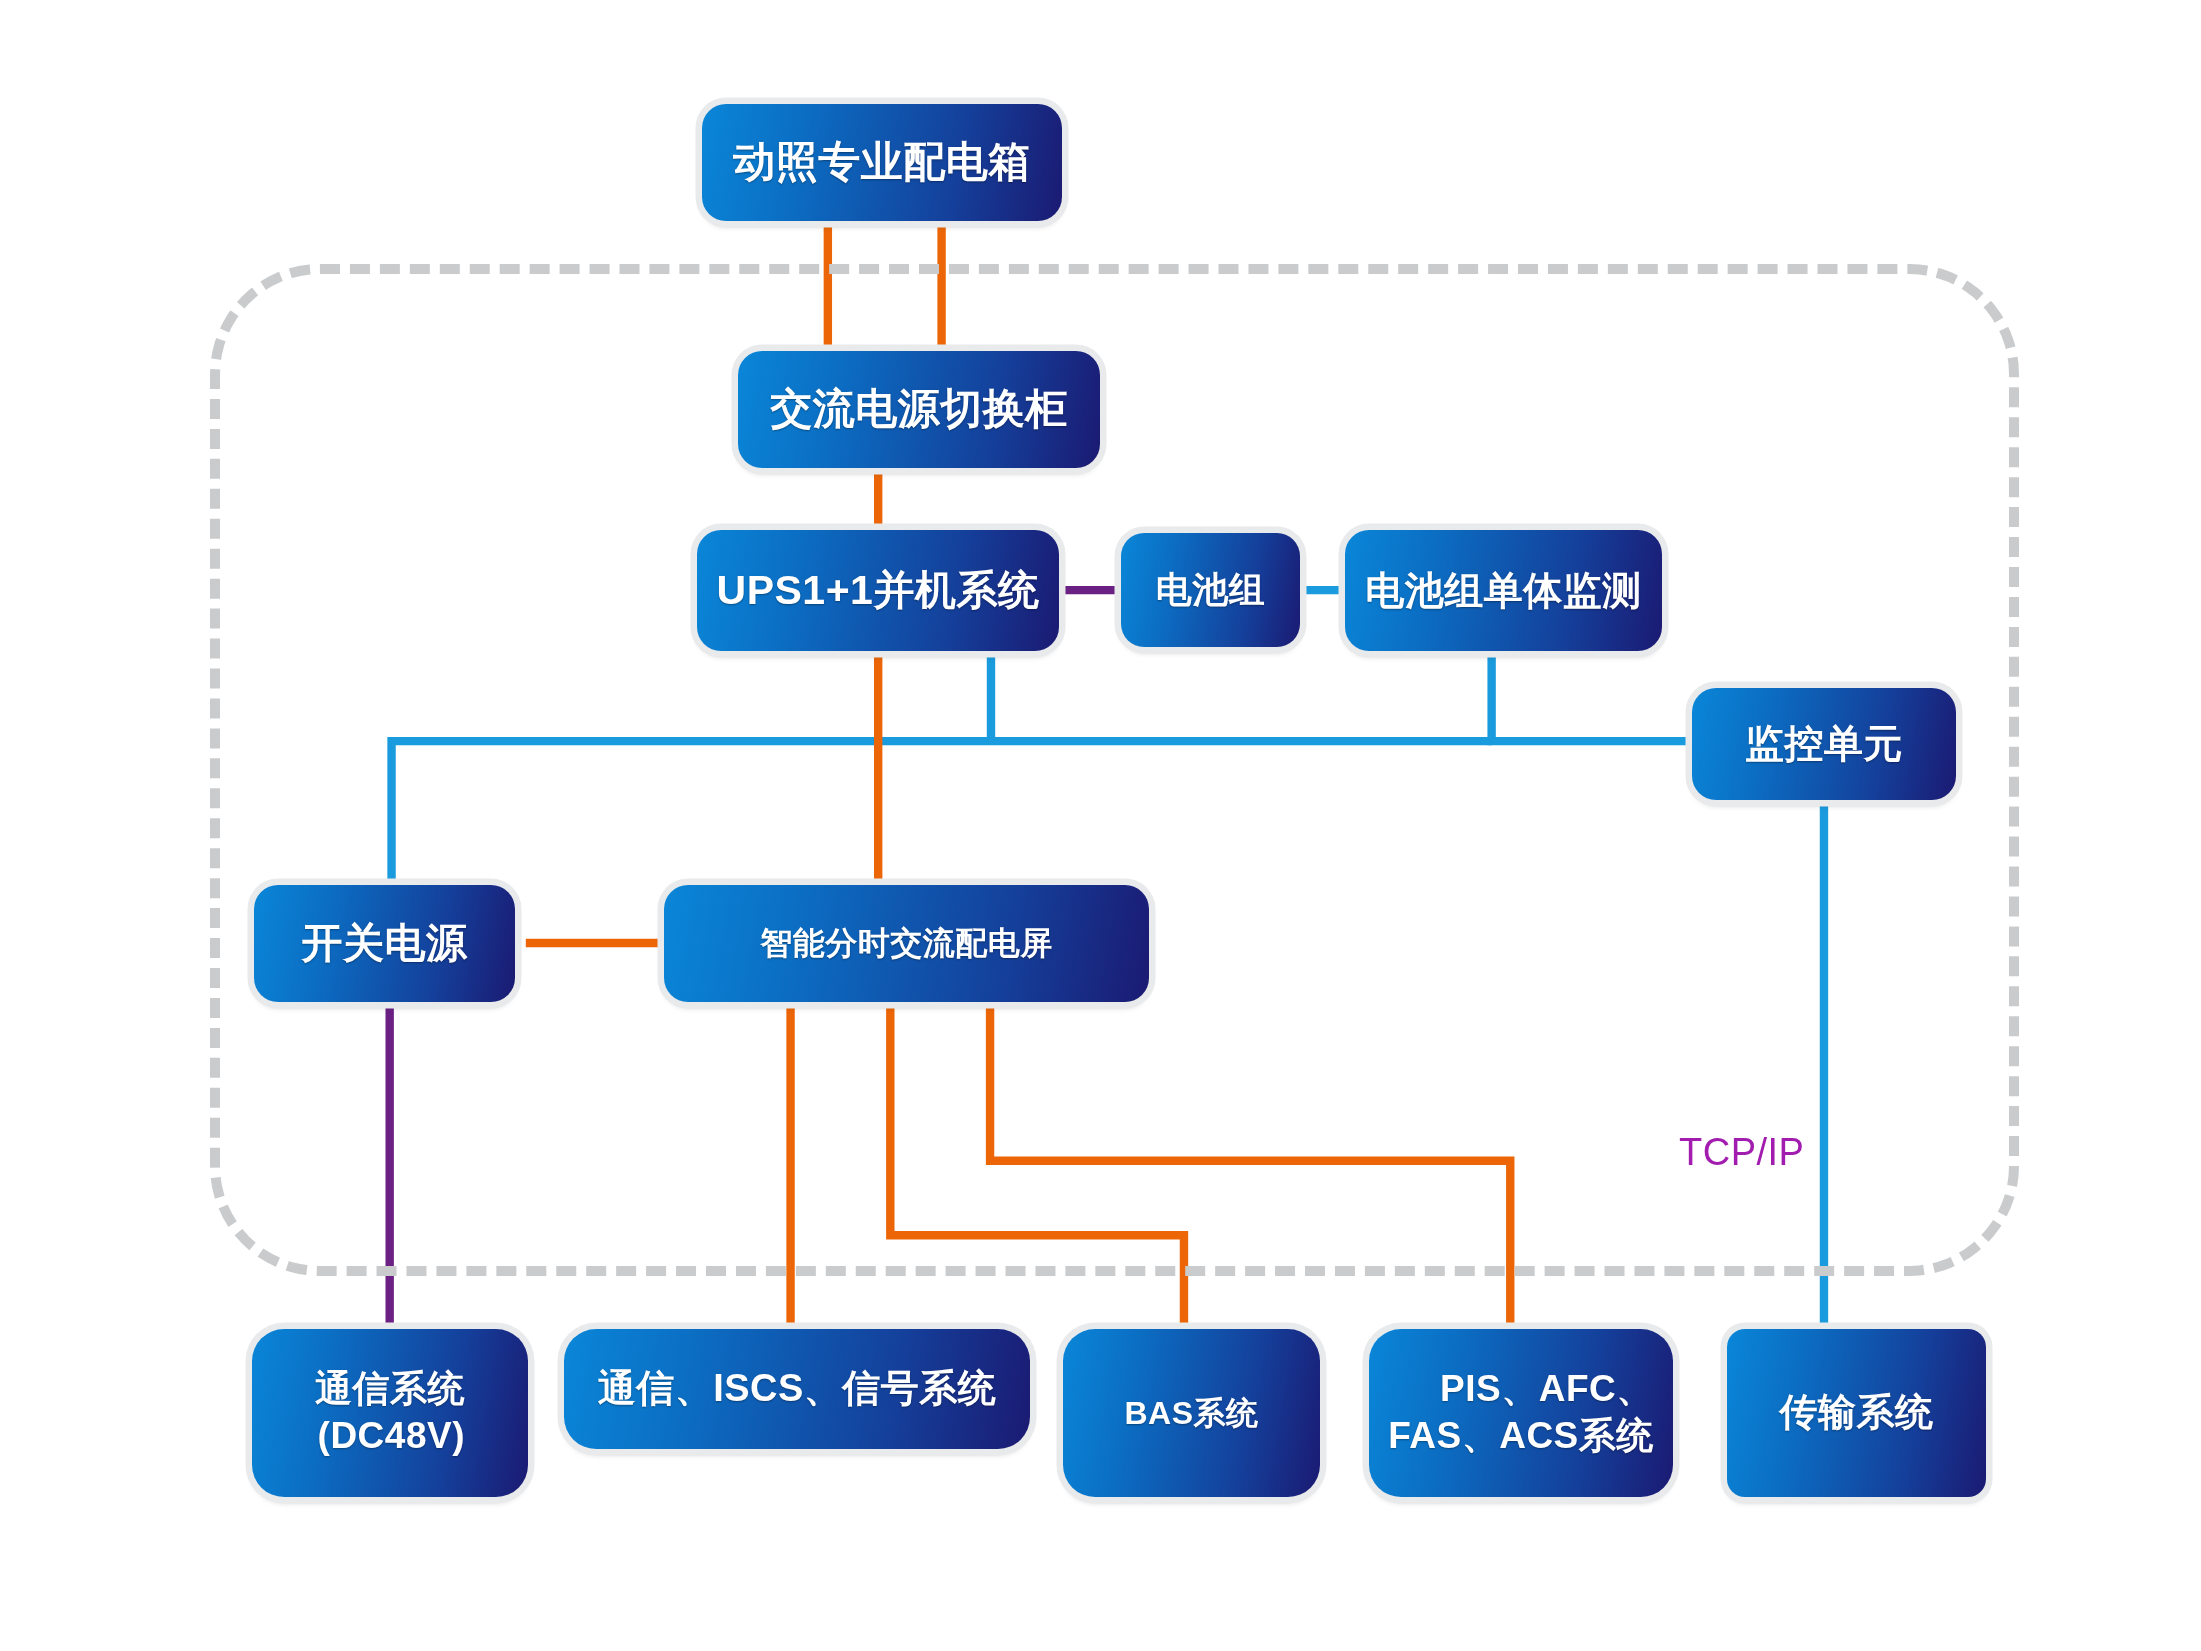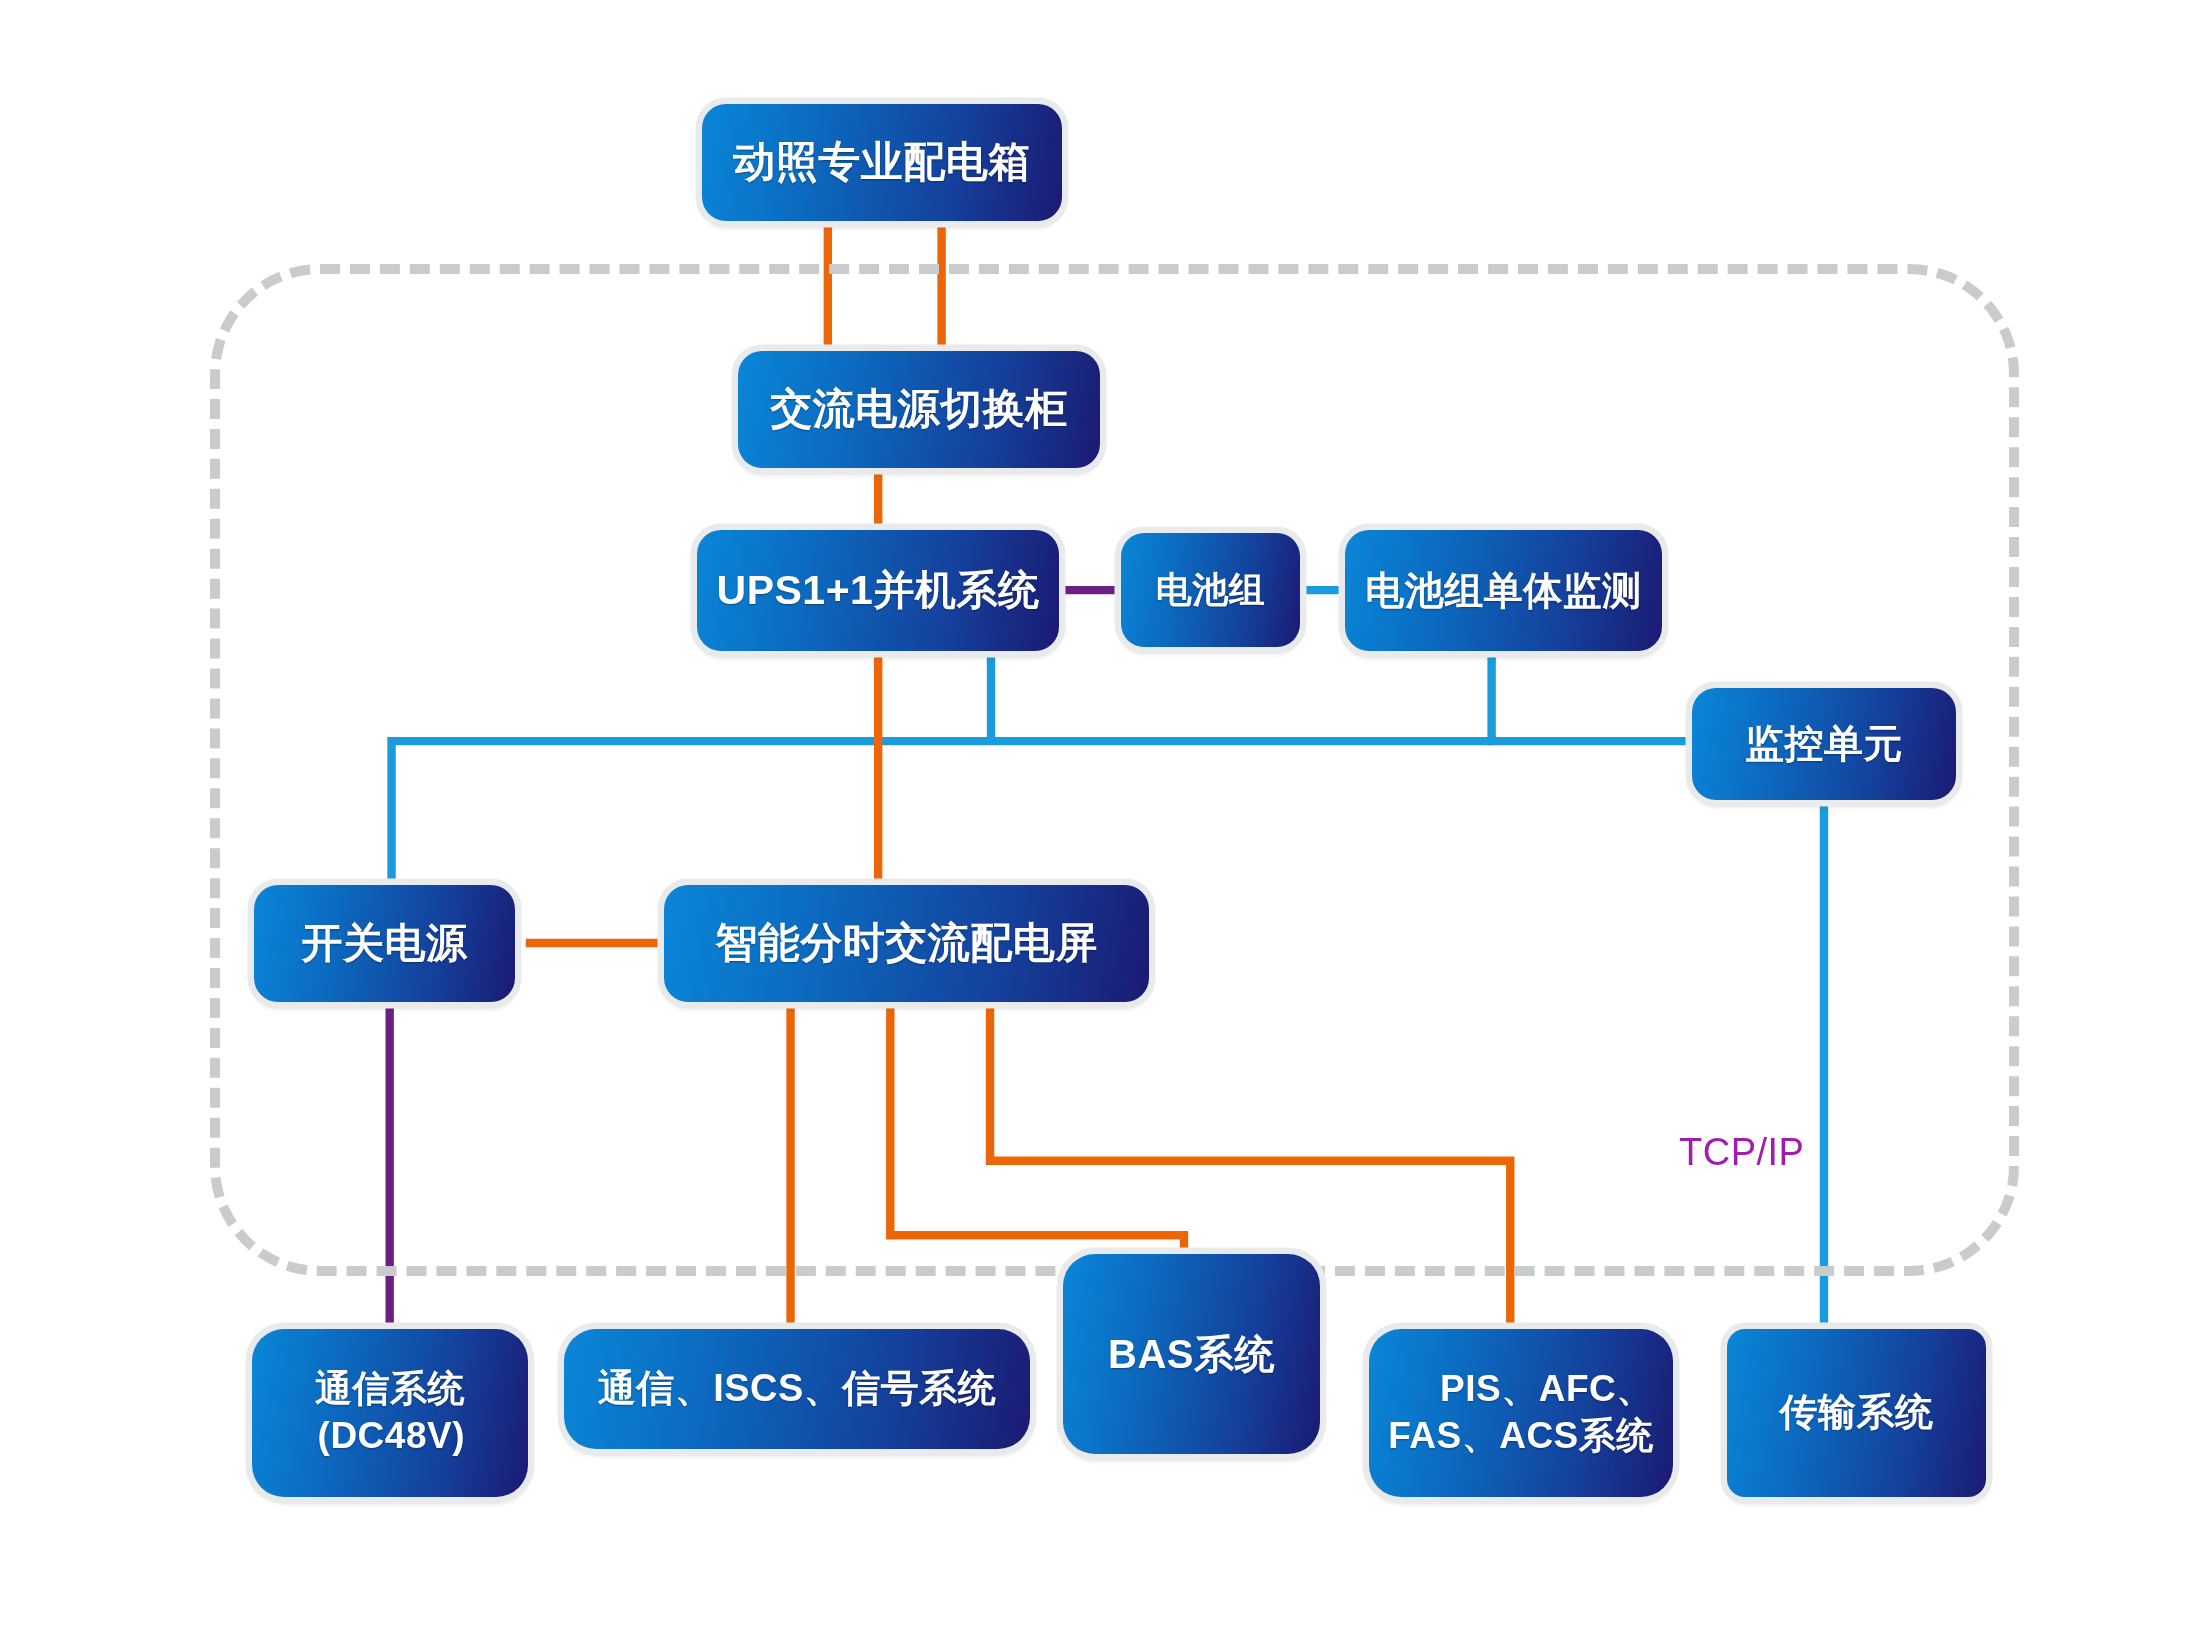--- a/index.html
+++ b/index.html
@@ -106,30 +106,30 @@
       </div>
       <div class="node" style="left: 1345px; top: 530px; width: 317px; height: 121px; font-size: 39px; background: linear-gradient(100deg, rgb(10, 134, 216) 0%, rgb(11, 111, 196) 26%, rgb(20, 64, 155) 70%, rgb(27, 26, 114) 100%);">
         <span>电池组单体监测</span>
       </div>
       <div class="node" style="left: 1692px; top: 688px; width: 264px; height: 112px; font-size: 39px; background: linear-gradient(100deg, rgb(10, 134, 216) 0%, rgb(11, 111, 196) 26%, rgb(20, 64, 155) 70%, rgb(27, 26, 114) 100%);">
         <span>监控单元</span>
       </div>
       <div class="node" style="left: 254px; top: 885px; width: 261px; height: 117px; font-size: 41px; background: linear-gradient(100deg, rgb(10, 134, 216) 0%, rgb(11, 111, 196) 26%, rgb(20, 64, 155) 70%, rgb(27, 26, 114) 100%);">
         <span>开关电源</span>
       </div>
-      <div class="node" style="left: 664px; top: 885px; width: 485px; height: 117px; font-size: 42px; background: linear-gradient(100deg, rgb(10, 134, 216) 0%, rgb(11, 111, 196) 26%, rgb(20, 64, 155) 70%, rgb(27, 26, 114) 100%);">
+      <div class="node" style="left: 664px; top: 885px; width: 485px; height: 117px; font-size: 32px; background: linear-gradient(100deg, rgb(10, 134, 216) 0%, rgb(11, 111, 196) 26%, rgb(20, 64, 155) 70%, rgb(27, 26, 114) 100%);">
         <span>智能分时交流配电屏</span>
       </div>
       <div class="node tall" style="left: 252px; top: 1329px; width: 276px; height: 168px; font-size: 37px; background: linear-gradient(100deg, rgb(10, 134, 216) 0%, rgb(11, 111, 196) 26%, rgb(20, 64, 155) 70%, rgb(27, 26, 114) 100%);">
         <span>通信系统<br>(DC48V)</span>
       </div>
       <div class="node tall" style="left: 564px; top: 1329px; width: 466px; height: 120px; font-size: 38px; background: linear-gradient(100deg, rgb(10, 134, 216) 0%, rgb(11, 111, 196) 26%, rgb(20, 64, 155) 70%, rgb(27, 26, 114) 100%);">
         <span>通信、ISCS、信号系统</span>
       </div>
-      <div class="node tall" style="left: 1063px; top: 1254px; width: 257px; height: 200px; font-size: 40px; background: linear-gradient(100deg, rgb(10, 134, 216) 0%, rgb(11, 111, 196) 26%, rgb(20, 64, 155) 70%, rgb(27, 26, 114) 100%);">
+      <div class="node tall" style="left: 1063px; top: 1329px; width: 257px; height: 168px; font-size: 32px; background: linear-gradient(100deg, rgb(10, 134, 216) 0%, rgb(11, 111, 196) 26%, rgb(20, 64, 155) 70%, rgb(27, 26, 114) 100%);">
         <span>BAS系统</span>
       </div>
       <div class="node tall" style="left: 1369px; top: 1329px; width: 304px; height: 168px; font-size: 37px; background: linear-gradient(100deg, rgb(10, 134, 216) 0%, rgb(11, 111, 196) 26%, rgb(20, 64, 155) 70%, rgb(27, 26, 114) 100%);">
         <span>PIS、AFC、<br>FAS、ACS系统</span>
       </div>
       <div class="node tall" style="left: 1727px; top: 1329px; width: 259px; height: 168px; font-size: 38px; background: linear-gradient(100deg, rgb(10, 134, 216) 0%, rgb(11, 111, 196) 26%, rgb(20, 64, 155) 70%, rgb(27, 26, 114) 100%); border-radius: 18px;">
         <span>传输系统</span>
       </div>
     </div>
 </div>

